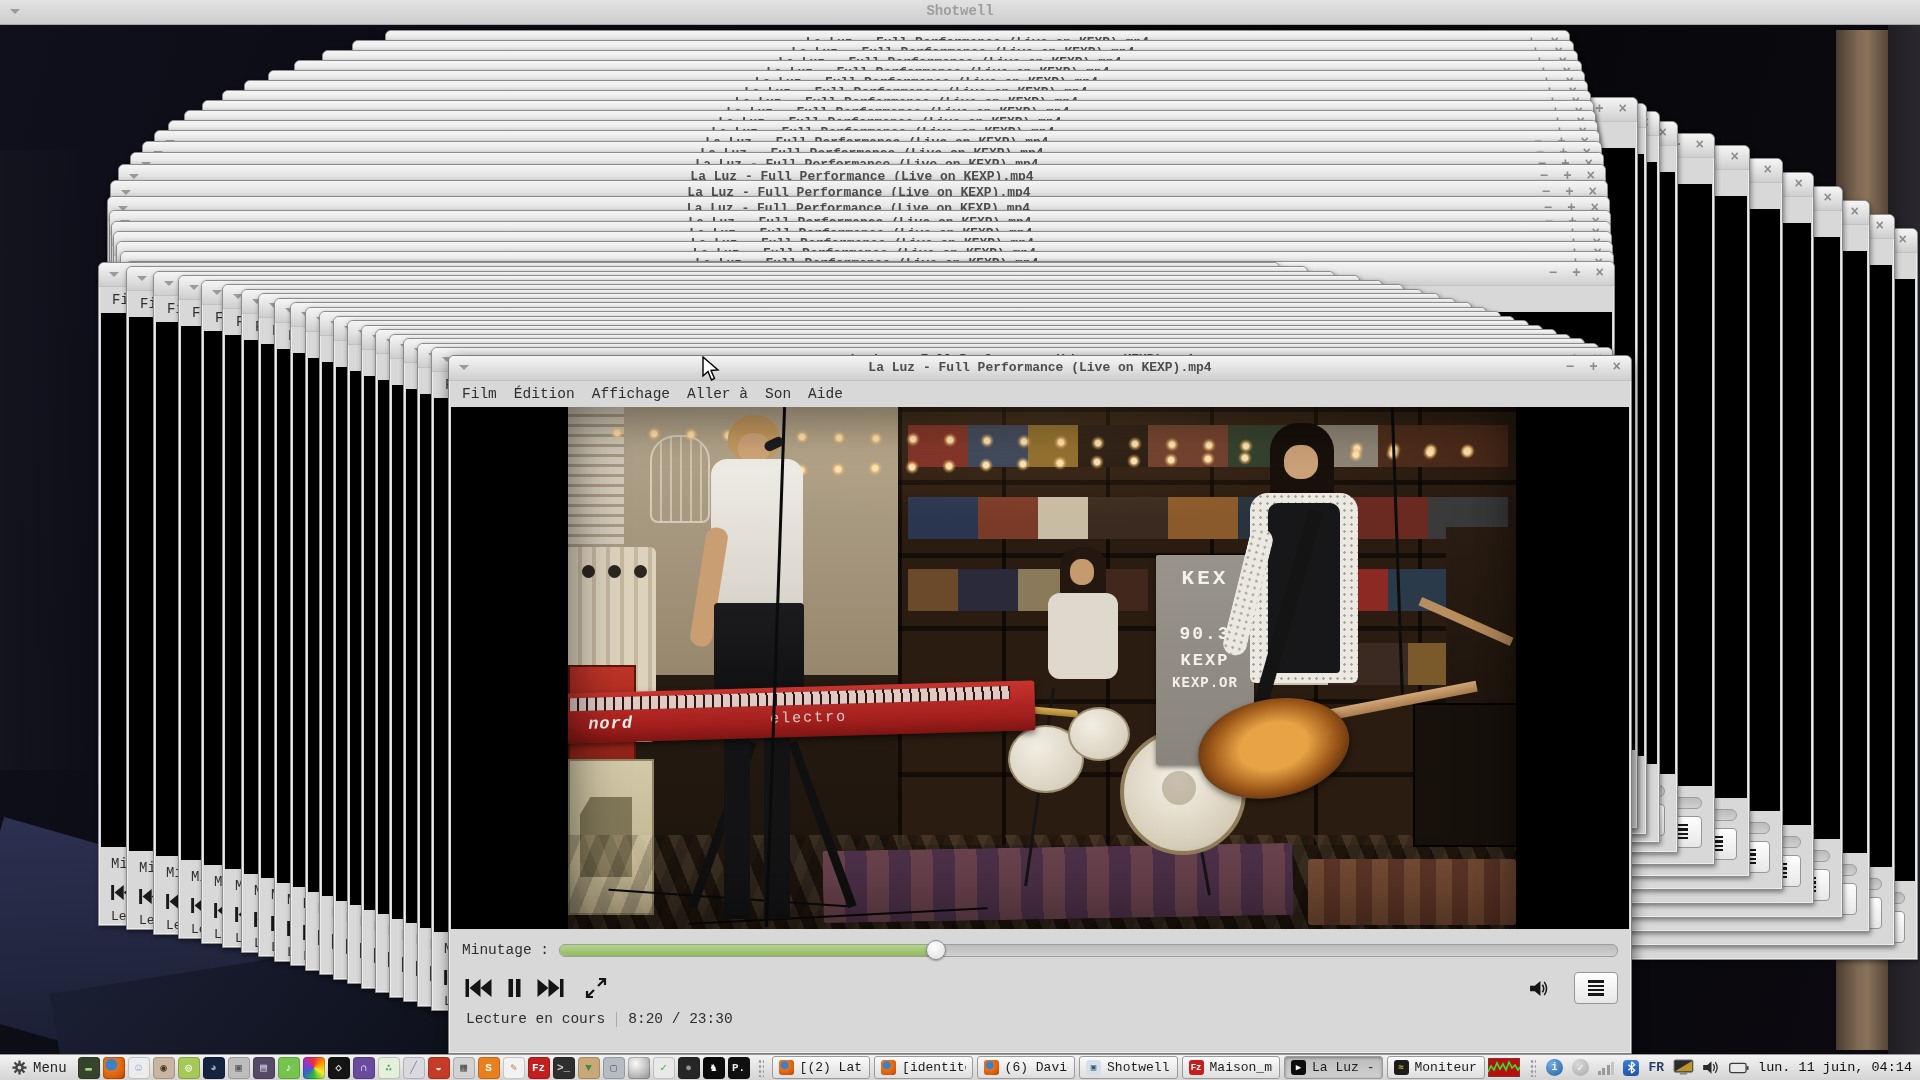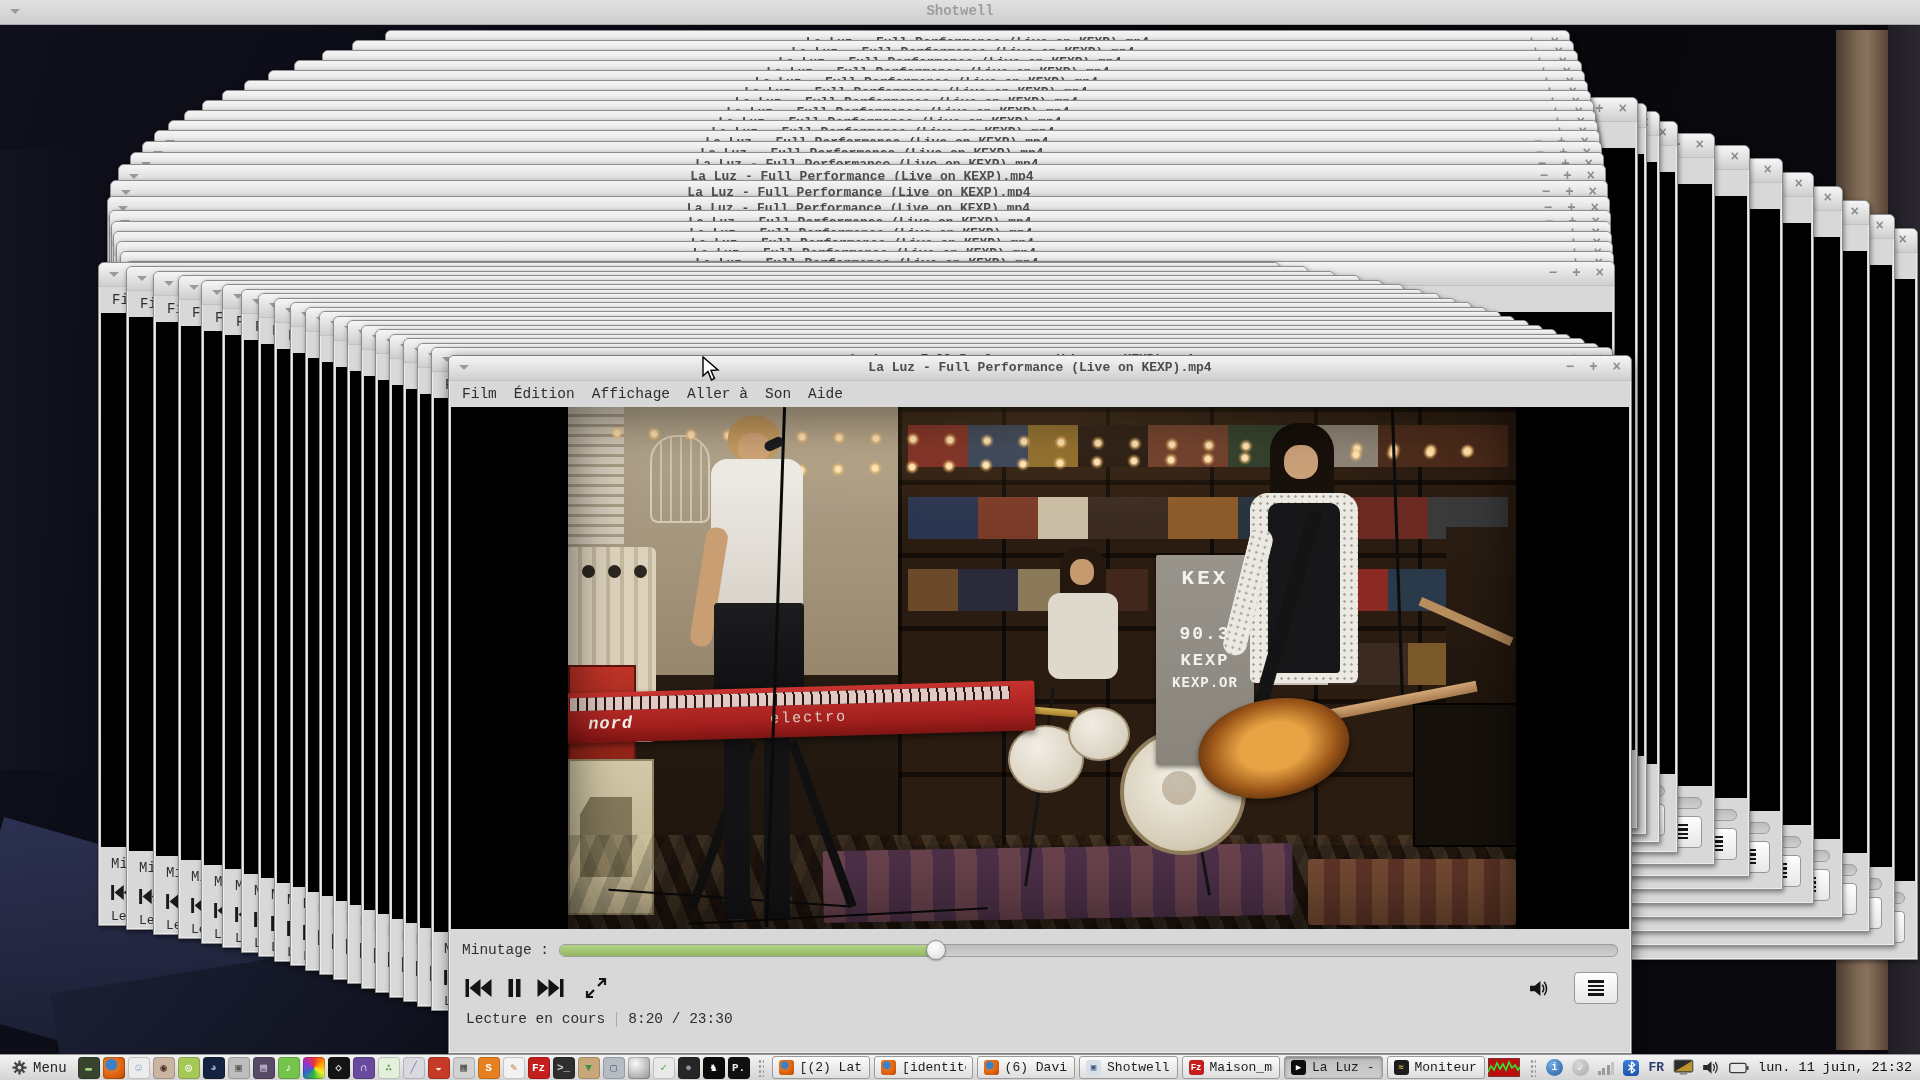--- a/index.html
+++ b/index.html
@@ -4307,17 +4307,17 @@
           <rect x="7" y="14.5" width="8" height="2" fill="#888"></rect>
         </svg>
       <svg width="17" height="15" viewBox="0 0 20 18">
           <polygon points="0,6 5,6 10,1.5 10,16.5 5,12 0,12" fill="#2a2a2a"></polygon>
           <path d="M12,5 Q15,9 12,13 M14.5,2.5 Q19,9 14.5,15.5" stroke="#2a2a2a" stroke-width="1.5" fill="none"></path>
         </svg>
       <svg width="20" height="12" viewBox="0 0 22 12">
           <rect x="0.8" y="1" width="18" height="10" rx="2" fill="#e8e8e8" stroke="#3a3a3a" stroke-width="1.4"></rect>
           <rect x="19.5" y="4" width="2" height="4" fill="#3a3a3a"></rect>
         </svg>
-      <span class="clock">lun. 11 juin, 21:32</span>
+      <span class="clock">lun. 11 juin, 04:14</span>
     </div>
   </div>
 
 </div>
 
 </body></html>

